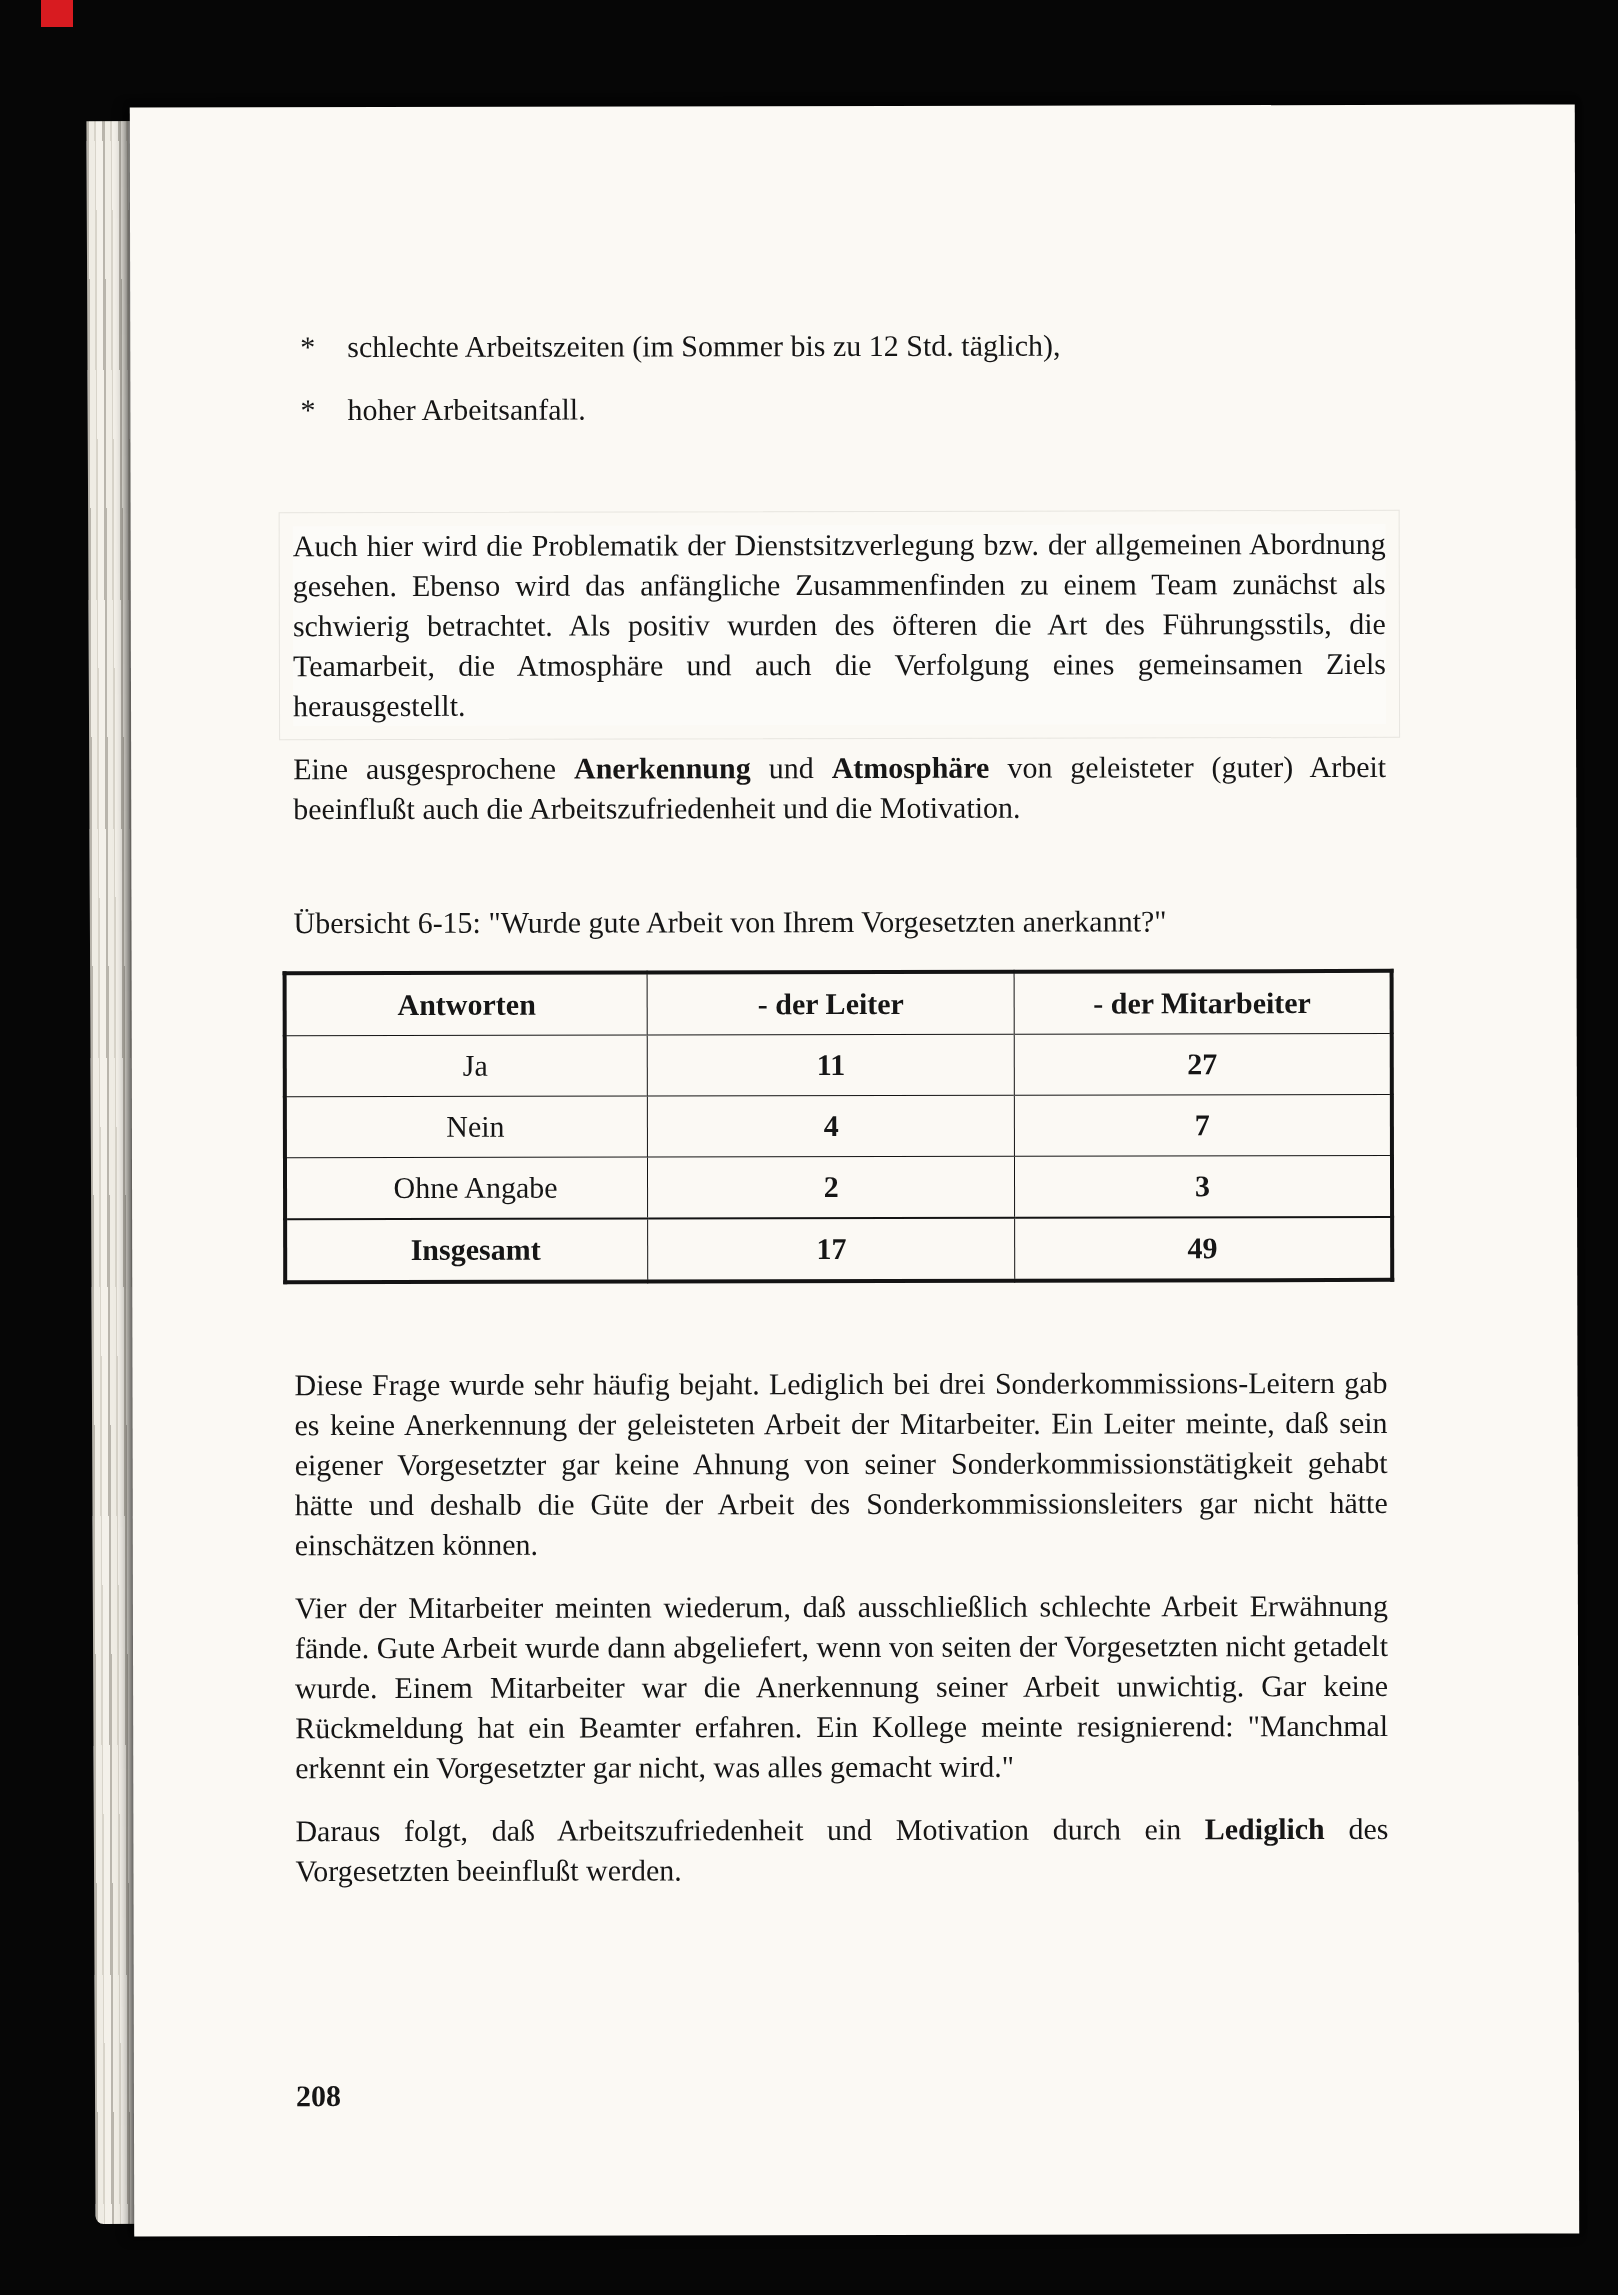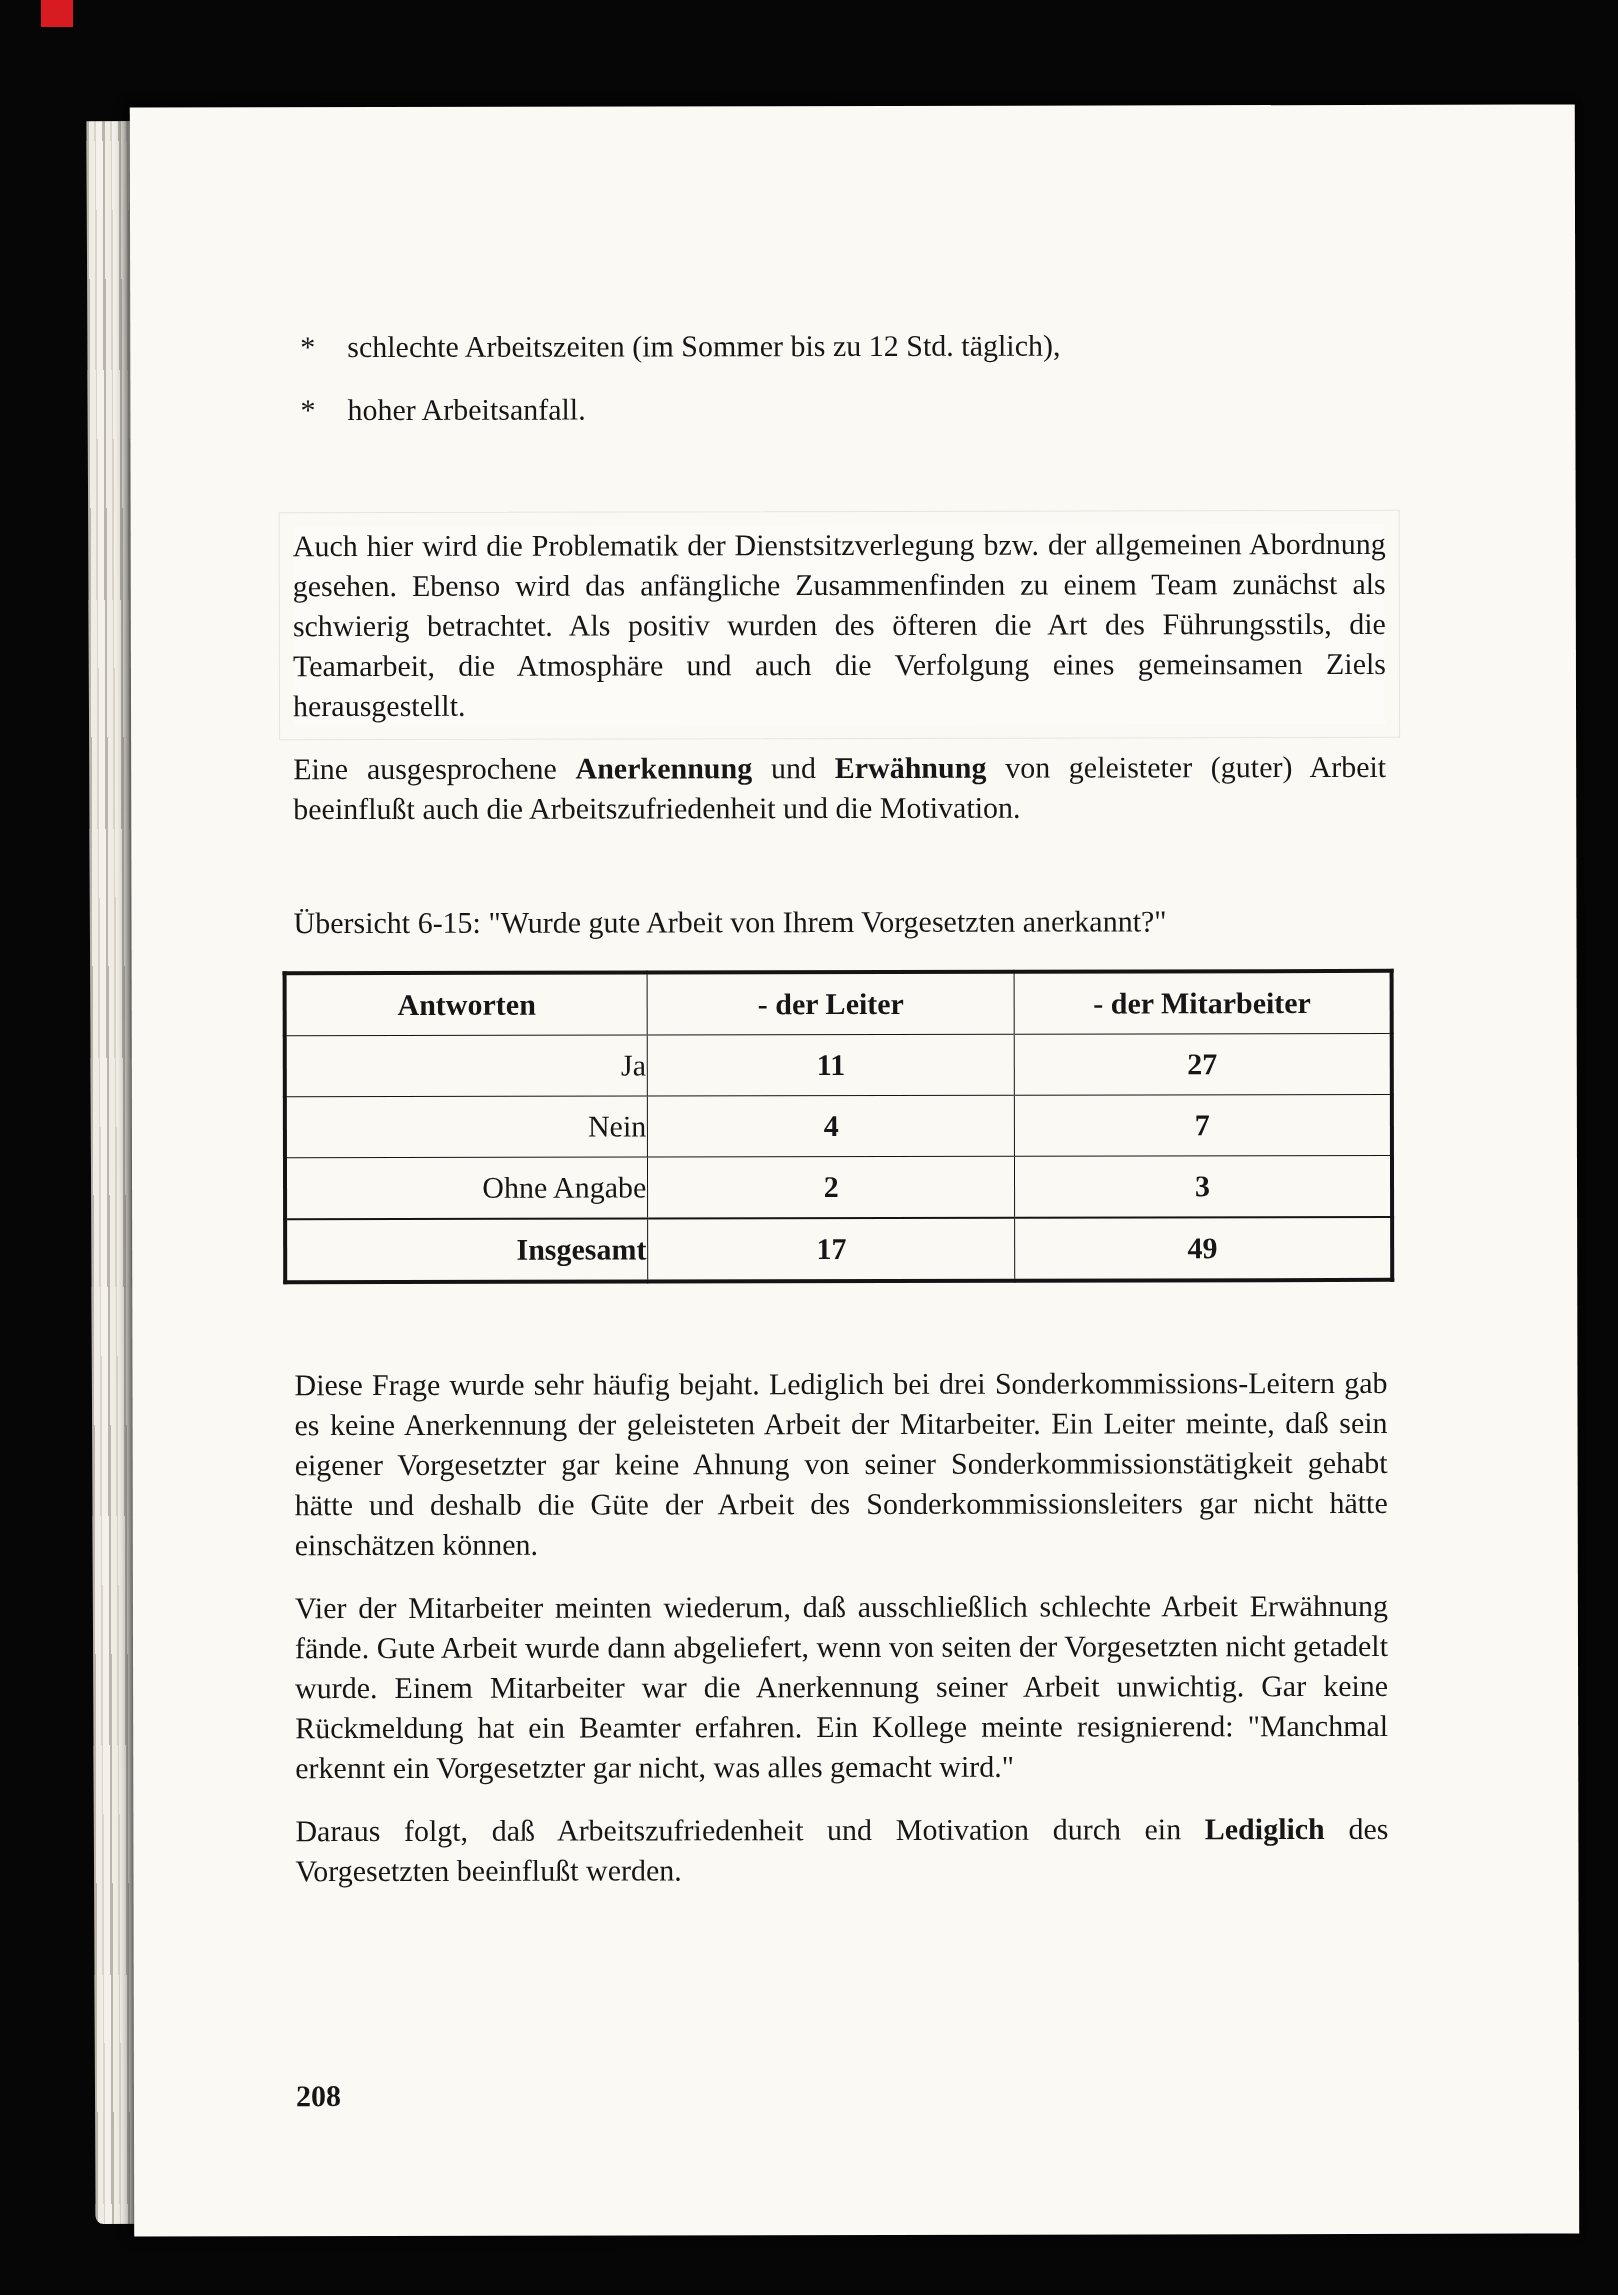--- a/index.html
+++ b/index.html
@@ -93,21 +93,21 @@
   th, td {
     height: 58px;
     vertical-align: middle;
     font-size: 30px;
     border-left: 1.6px solid #141414;
     border-top: 1.6px solid #141414;
   }
   th:first-child, td:first-child { border-left: none; }
   thead th { border-top: none; }
   th { text-align: center; }
-  td.label { text-align: right; padding-left: 18px; }
+  td.label { text-align: center; padding-left: 18px; }
   td.num { text-align: center; font-weight: bold; }
   tr.total td { border-top: 2.4px solid #141414; margin-top: 12px; }
   col.c1 { width: 364px; }
   col.c2 { width: 368px; }
   col.c3 { width: 378px; }
   .after-table { margin-top: 81px; }
   .page-number {
     margin-top: 185px;
     font-size: 30px;
   }
@@ -127,21 +127,21 @@
         <span class="marker">*</span>
         <span>schlechte Arbeitszeiten (im Sommer bis zu 12 Std. täglich),</span>
       </div>
       <div class="bullet">
         <span class="marker">*</span>
         <span>hoher Arbeitsanfall.</span>
       </div>
 
       <p class="para first scan-box">Auch hier wird die Problematik der Dienstsitzverlegung bzw. der allgemeinen Abordnung gesehen. Ebenso wird das anfängliche Zusammenfinden zu einem Team zunächst als schwierig betrachtet. Als positiv wurden des öfteren die Art des Führungsstils, die Teamarbeit, die Atmosphäre und auch die Verfolgung eines gemeinsamen Ziels herausgestellt.</p>
 
-      <p class="para"><span>Eine ausgesprochene </span><b>Anerkennung</b><span> und </span><b>Erwähnung</b><span> von geleisteter (guter) Arbeit beeinflußt auch die Arbeitszufriedenheit und die Motivation.</span></p>
+      <p class="para"><span>Eine ausgesprochene </span><b>Anerkennung</b><span> und </span><b>Atmosphäre</b><span> von geleisteter (guter) Arbeit beeinflußt auch die Arbeitszufriedenheit und die Motivation.</span></p>
 
       <p class="caption">Übersicht 6-15: "Wurde gute Arbeit von Ihrem Vorgesetzten anerkannt?"</p>
 
       <table>
         <colgroup>
             <col class="c1">
             <col class="c2">
             <col class="c3">
           </colgroup>
         <thead>

